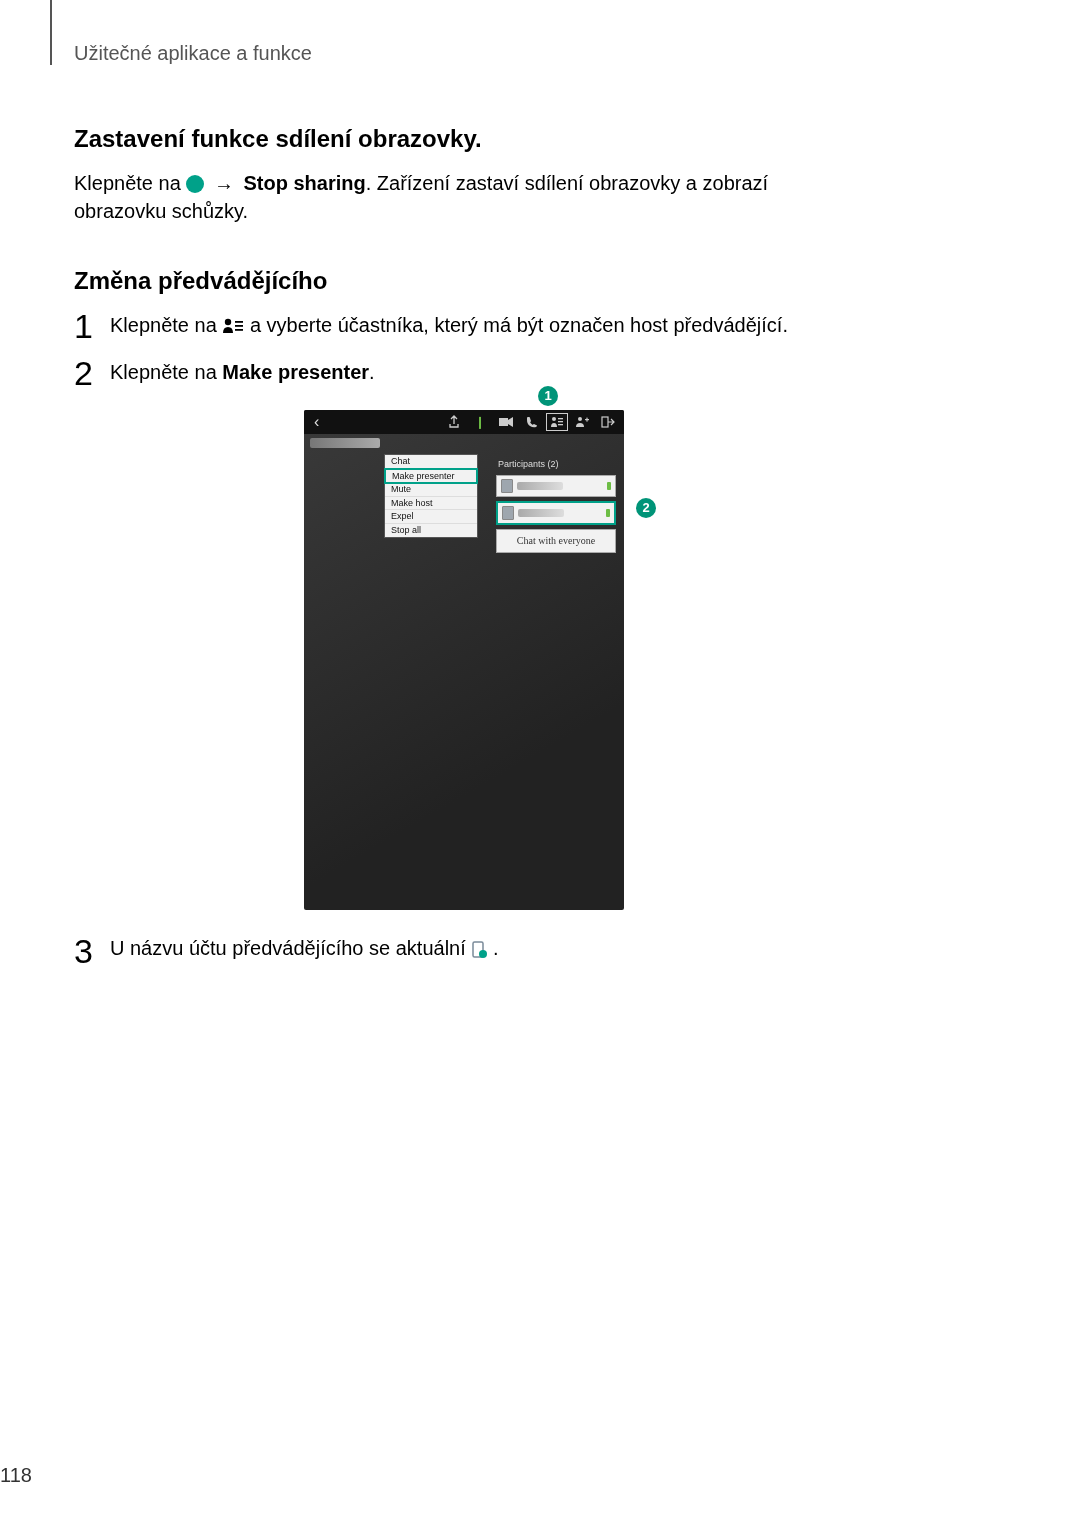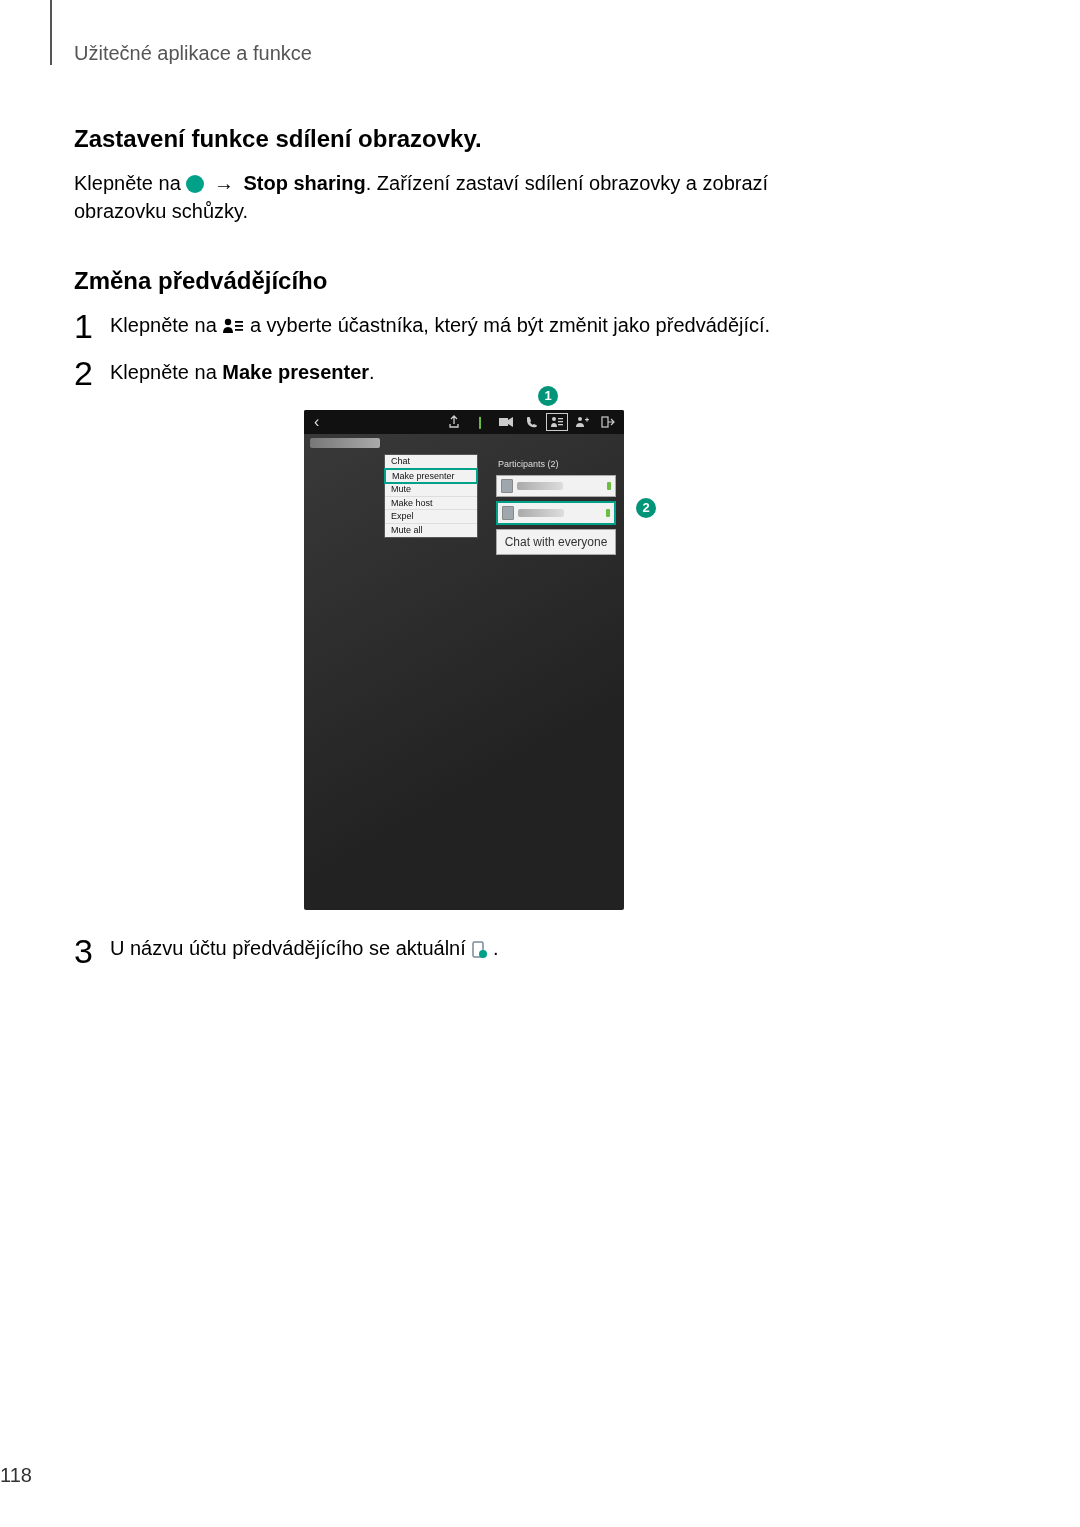--- a/index.html
+++ b/index.html
@@ -204,24 +204,25 @@
   .green-dot {
     width: 4px;
     height: 8px;
     background: #6dbd45;
     border-radius: 1px;
   }
   .chat-btn {
     background: #f2f2f2;
     border: 1px solid #aaa;
     color: #333;
-    font-size: 12px;
+    font-size: 10px;
     text-align: center;
     padding: 4px 0;
     margin-top: 4px;
+    font-family: Liberation Serif, serif;
   }
   .left-blurb {
     position: absolute;
     left: 6px;
     top: 28px;
     width: 70px;
     height: 10px;
     background: linear-gradient(90deg, #777, #aaa);
     border-radius: 2px;
   }
@@ -258,21 +259,21 @@
         <span>Klepněte na </span>
         <span class="inline-icon-user">
           <svg width="22" height="18" viewBox="0 0 22 18">
             <circle cx="6" cy="5" r="3.2" fill="#000"></circle>
             <path d="M1 16 Q1 10 6 10 Q11 10 11 16 Z" fill="#000"></path>
             <rect x="13" y="4" width="8" height="1.8" fill="#000"></rect>
             <rect x="13" y="8" width="8" height="1.8" fill="#000"></rect>
             <rect x="13" y="12" width="8" height="1.8" fill="#000"></rect>
           </svg>
         </span>
-        <span> a vyberte účastníka, který má být změnit jako předvádějící.</span>
+        <span> a vyberte účastníka, který má být označen host předvádějící.</span>
       </li>
       <li>
         <span>Klepněte na </span><b>Make presenter</b><span>.</span>
 
         <div class="screenshot-wrap">
           <div class="shot-area">
 
             <div class="marker" style="left:264px; top:-24px;">1</div>
             <div class="marker" style="left:362px; top:88px;">2</div>
             <div class="marker" style="left:86px; top:72px;">3</div>
@@ -324,21 +325,21 @@
               </div>
 
               <div class="left-blurb"></div>
 
               <div class="menu-col">
                 <div class="menu-item">Chat</div>
                 <div class="menu-item highlight">Make presenter</div>
                 <div class="menu-item">Mute</div>
                 <div class="menu-item">Make host</div>
                 <div class="menu-item">Expel</div>
-                <div class="menu-item">Mute all</div>
+                <div class="menu-item">Stop all</div>
               </div>
 
               <div class="right-panel">
                 <div class="participants-head">Participants (2)</div>
                 <div class="participant-row">
                   <span class="row-icon-blob"></span>
                   <span class="row-name-blob"></span>
                   <span class="row-flex"></span>
                   <span class="green-dot"></span>
                 </div>

